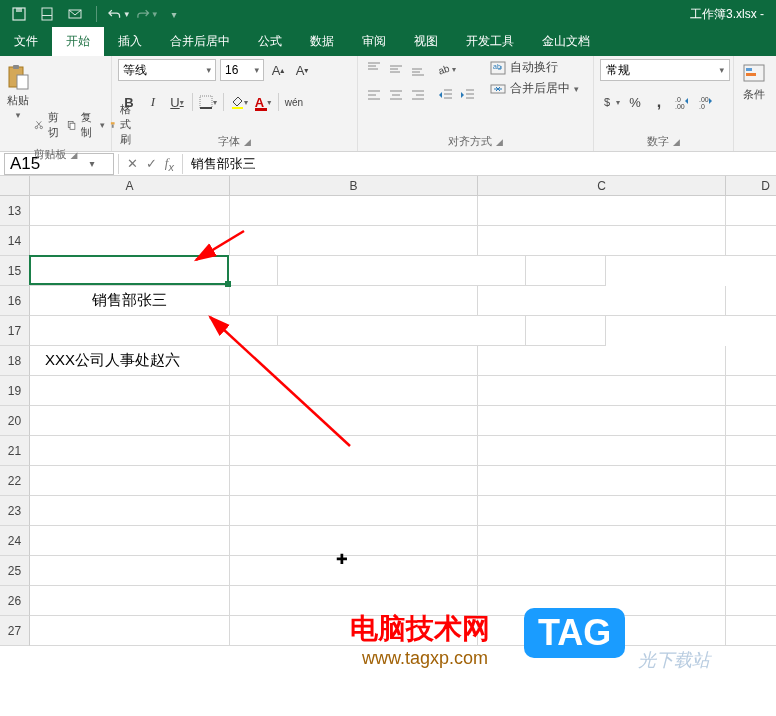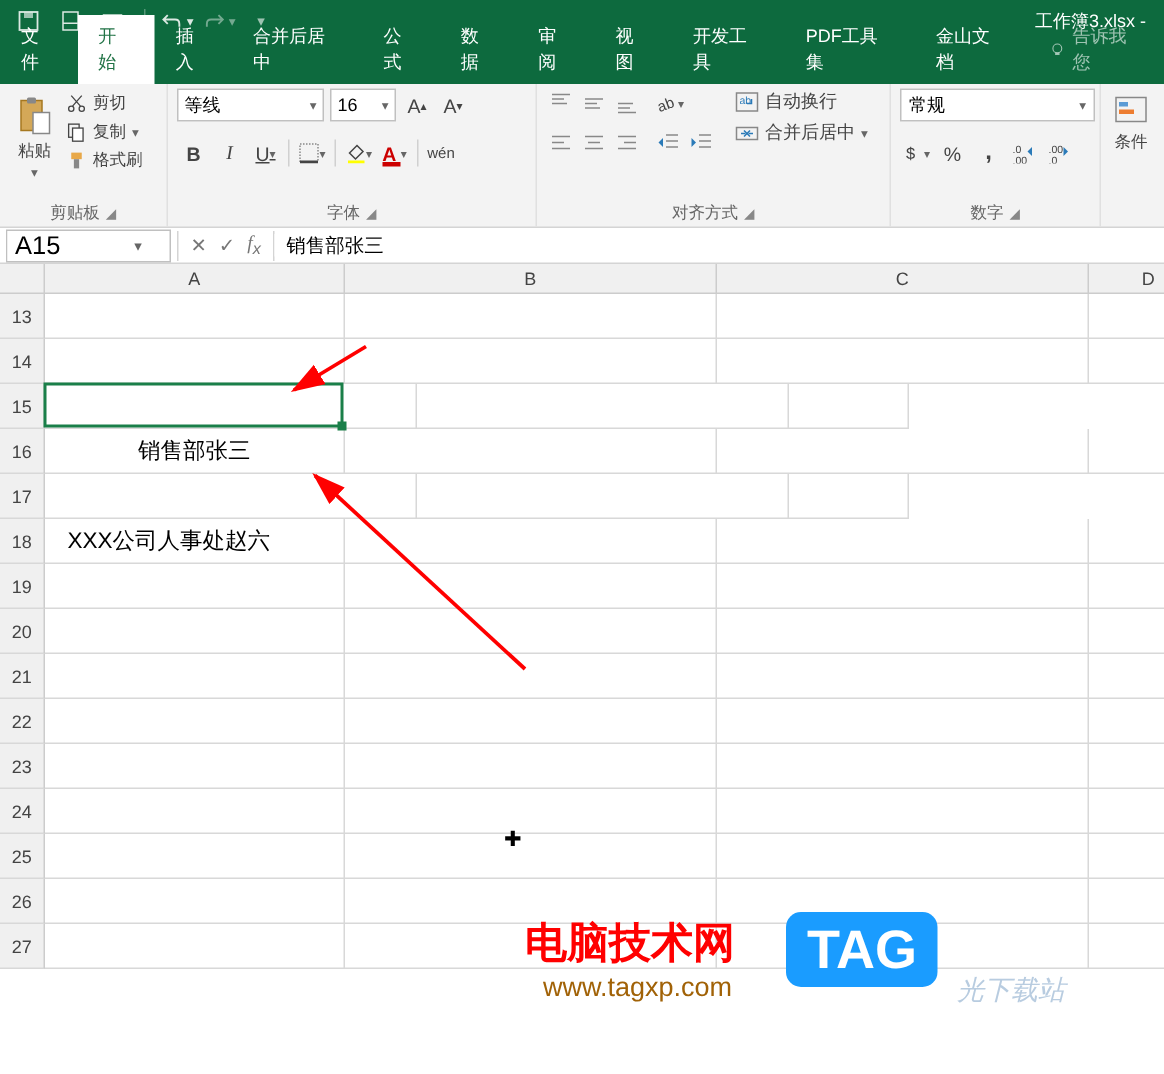--- a/index.html
+++ b/index.html
@@ -16,21 +16,21 @@
 .tab.active { background: #ffffff; color: #217346; }
 .tab.tell { color: rgba(255,255,255,0.6); display: flex; align-items: center; gap: 4px; }
 
 .ribbon { height: 96px; background: #f3f3f3; border-bottom: 1px solid #d4d4d4; display: flex; position: relative; }
 .rgroup { border-right: 1px solid #e0e0e0; padding: 3px 6px 0 6px; display: flex; flex-direction: column; justify-content: space-between; }
 .rgroup .content { flex: 1; display: flex; align-items: flex-start; gap: 4px; }
 .rgroup .label { font-size: 11px; color: #666; text-align: center; padding-bottom: 2px; display: flex; justify-content: center; align-items: center; gap: 4px; }
 .rgroup .label .launcher { font-size: 9px; color: #888; }
 
 .clipboard .big-btn { width: 34px; display: flex; flex-direction: column; align-items: center; font-size: 11px; color: #444; gap: 2px; padding-top: 4px; }
-.clip-right { display: flex; flex-direction: column; gap: 4px; font-size: 11px; color: #444; padding-top: 2px; }
+.clip-right { display: flex; flex-direction: row; gap: 4px; font-size: 11px; color: #444; padding-top: 2px; margin-top: 41px; }
 .clip-item { display: flex; align-items: center; gap: 4px; }
 
 .font-top { display: flex; align-items: center; gap: 4px; }
 .font-name-box { width: 98px; height: 22px; border: 1px solid #c0c0c0; background: #fff; font-size: 12px; padding: 0 4px; display: flex; align-items: center; justify-content: space-between; }
 .font-size-box { width: 44px; height: 22px; border: 1px solid #c0c0c0; background: #fff; font-size: 12px; padding: 0 4px; display: flex; align-items: center; justify-content: space-between; }
 .font-inc { width: 20px; height: 22px; display: flex; align-items: center; justify-content: center; font-size: 13px; color: #444; }
 .font-bottom { display: flex; align-items: center; gap: 2px; margin-top: 6px; }
 .fmt-btn { width: 22px; height: 22px; display: flex; align-items: center; justify-content: center; font-size: 13px; color: #444; position: relative; }
 .fmt-sep { width: 1px; height: 18px; background: #d0d0d0; margin: 0 2px; }
 
@@ -125,29 +125,21 @@
 <div class="tabs">
   <div class="tab">文件</div>
   <div class="tab active">开始</div>
   <div class="tab">插入</div>
   <div class="tab">合并后居中</div>
   <div class="tab">公式</div>
   <div class="tab">数据</div>
   <div class="tab">审阅</div>
   <div class="tab">视图</div>
   <div class="tab">开发工具</div>
-  <div class="tab">PDF工具集</div>
   <div class="tab">金山文档</div>
-  <div class="tab tell">
-    <svg width="12" height="12" viewBox="0 0 16 16">
-        <circle cx="8" cy="7" r="4" fill="none" stroke="rgba(255,255,255,0.6)" stroke-width="1"></circle>
-        <rect x="6" y="11" width="4" height="2" fill="rgba(255,255,255,0.6)"></rect>
-      </svg>
-    <span>告诉我您</span>
-  </div>
 </div>
 
 <div class="ribbon">
 
   <div class="rgroup clipboard" style="width:112px">
     <div class="content">
       <div class="big-btn">
         <svg width="24" height="28" viewBox="0 0 24 28">
             <rect x="3" y="4" width="14" height="20" fill="#d4a858" stroke="#a67820"></rect>
             <rect x="7" y="2" width="6" height="4" fill="#888" rx="1"></rect>

